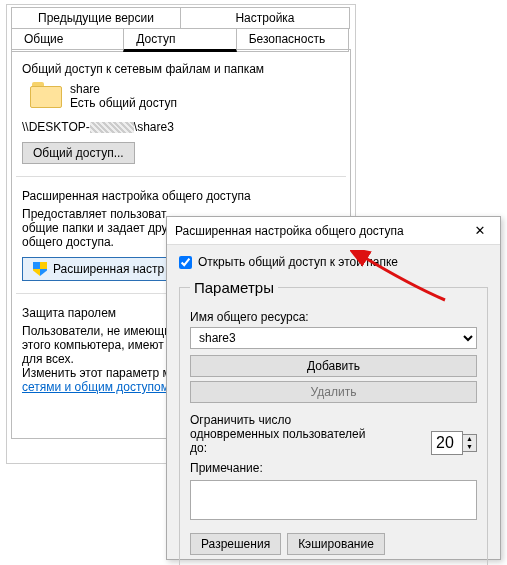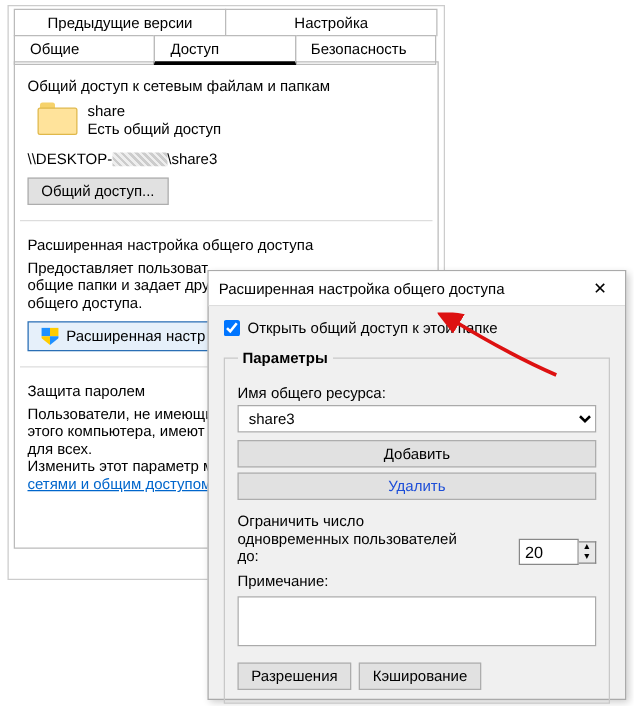--- a/index.html
+++ b/index.html
@@ -56,21 +56,21 @@
   .folder-icon .body-part { position:absolute; top:4px; left:0; width:32px; height:22px; background:#ffe39b; border:1px solid #e0b84a; border-radius:2px; }
   .net-path { margin: 6px 0 2px 0; }
   .btn {
     background:#e1e1e1;
     border:1px solid #adadad;
     padding:3px 10px;
     font-size:12px;
     font-family:inherit;
     cursor:pointer;
   }
-  .btn:disabled { color:#1d4ed8; }
+  .btn:disabled { color:#737373; }
   .hr { border-top:1px solid #ddd; margin:12px -6px; }
   .link { color:#0066cc; text-decoration:underline; cursor:pointer; }
   .adv-btn {
     display:flex; align-items:center;
     border:1px solid #2a6fb5;
     background:#e6f0fa;
     padding:4px 10px;
     width: 312px;
     cursor:pointer;
   }
@@ -102,34 +102,34 @@
   }
   .close-x { width:24px; text-align:center; cursor:pointer; font-size:13px; }
   .adv-body { padding:10px 12px 8px 12px; }
   .chk-row { display:flex; align-items:center; margin-bottom:10px; }
   .chk-row input { margin:0 6px 0 0; }
   fieldset.params {
     border:1px solid #c8c8c8;
     padding:8px 10px 10px 10px;
     margin:0;
   }
-  fieldset.params legend { padding:0 4px; font-size:12px;font-weight:bold; }
+  fieldset.params legend { padding:0 4px; font-size:15px; }
   .lbl { margin:6px 0 3px 0; }
   .combo {
     width:100%;
     font-family:inherit;
     font-size:12px;
     padding:2px 4px;
     border:1px solid #aaa;
     background:#fff;
   }
   .row-btns { margin-top:6px; display:flex; gap:4px;flex-direction:column; }
   .limit-row { display:flex; align-items:flex-end; justify-content:space-between; margin-top:10px; }
   .spin { display:flex; align-items:center; }
-  .spin input { width:48px; text-align:left; padding:2px 4px; border:1px solid #888; font-size:13px; }
+  .spin input { width:32px; text-align:left; padding:2px 4px; border:1px solid #888; font-size:16px; }
   .spin .arrows { display:flex; flex-direction:column; border:1px solid #888; border-left:none; background:#e9e9e9; }
   .spin .arrows span { font-size:7px; line-height:8px; padding:0 3px; cursor:pointer; }
   .note-area { width:100%; height:40px; border:1px solid #aaa; background:#fff; margin-top:2px; resize:none; font-family:inherit; font-size:12px; }
   .perm-row { margin-top:10px; display:flex; gap:6px; }
   .adv-bottom {
     border-top:1px solid #ccc;
     margin-top:8px;
     padding:8px;
     display:flex;
     justify-content:flex-end;

